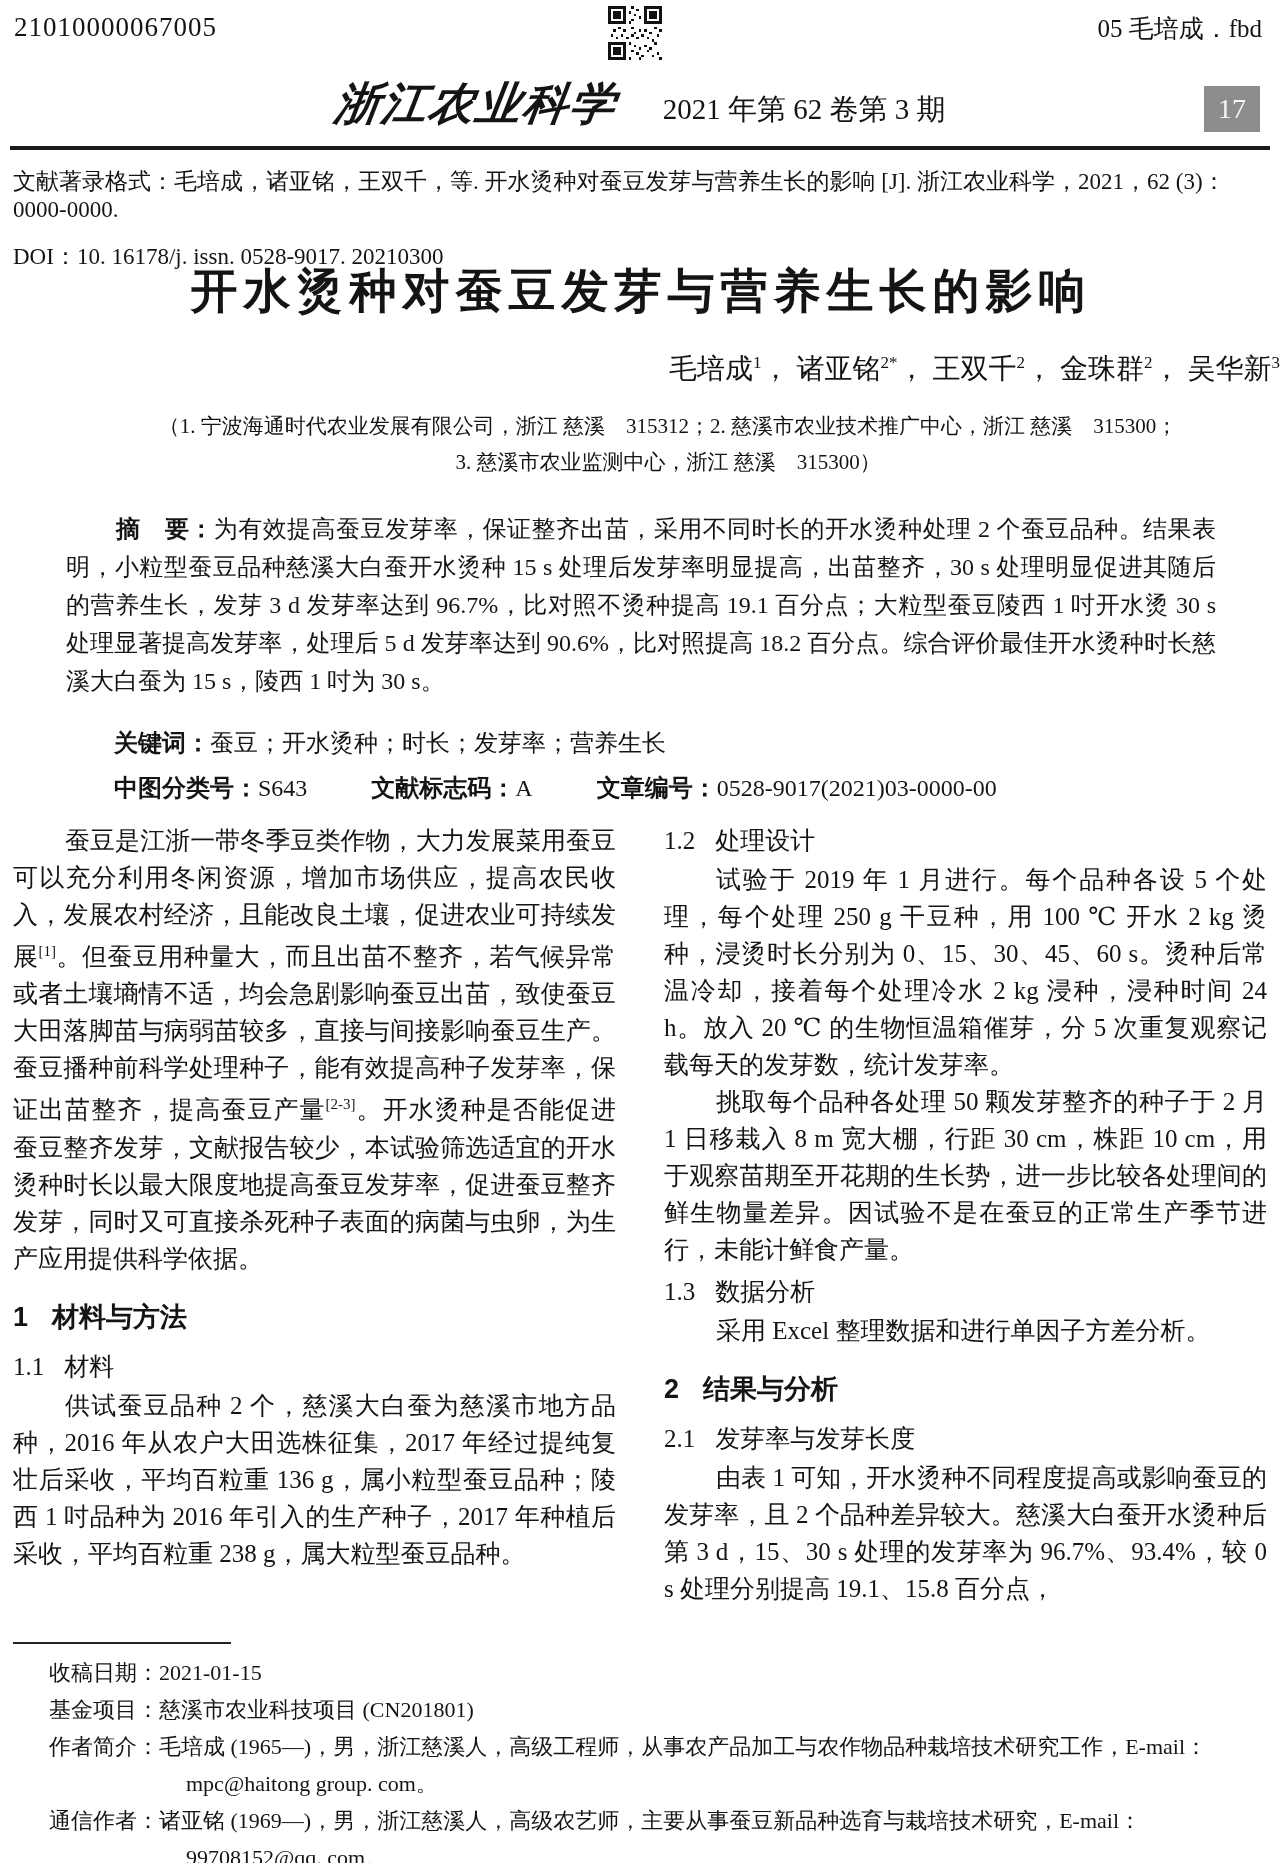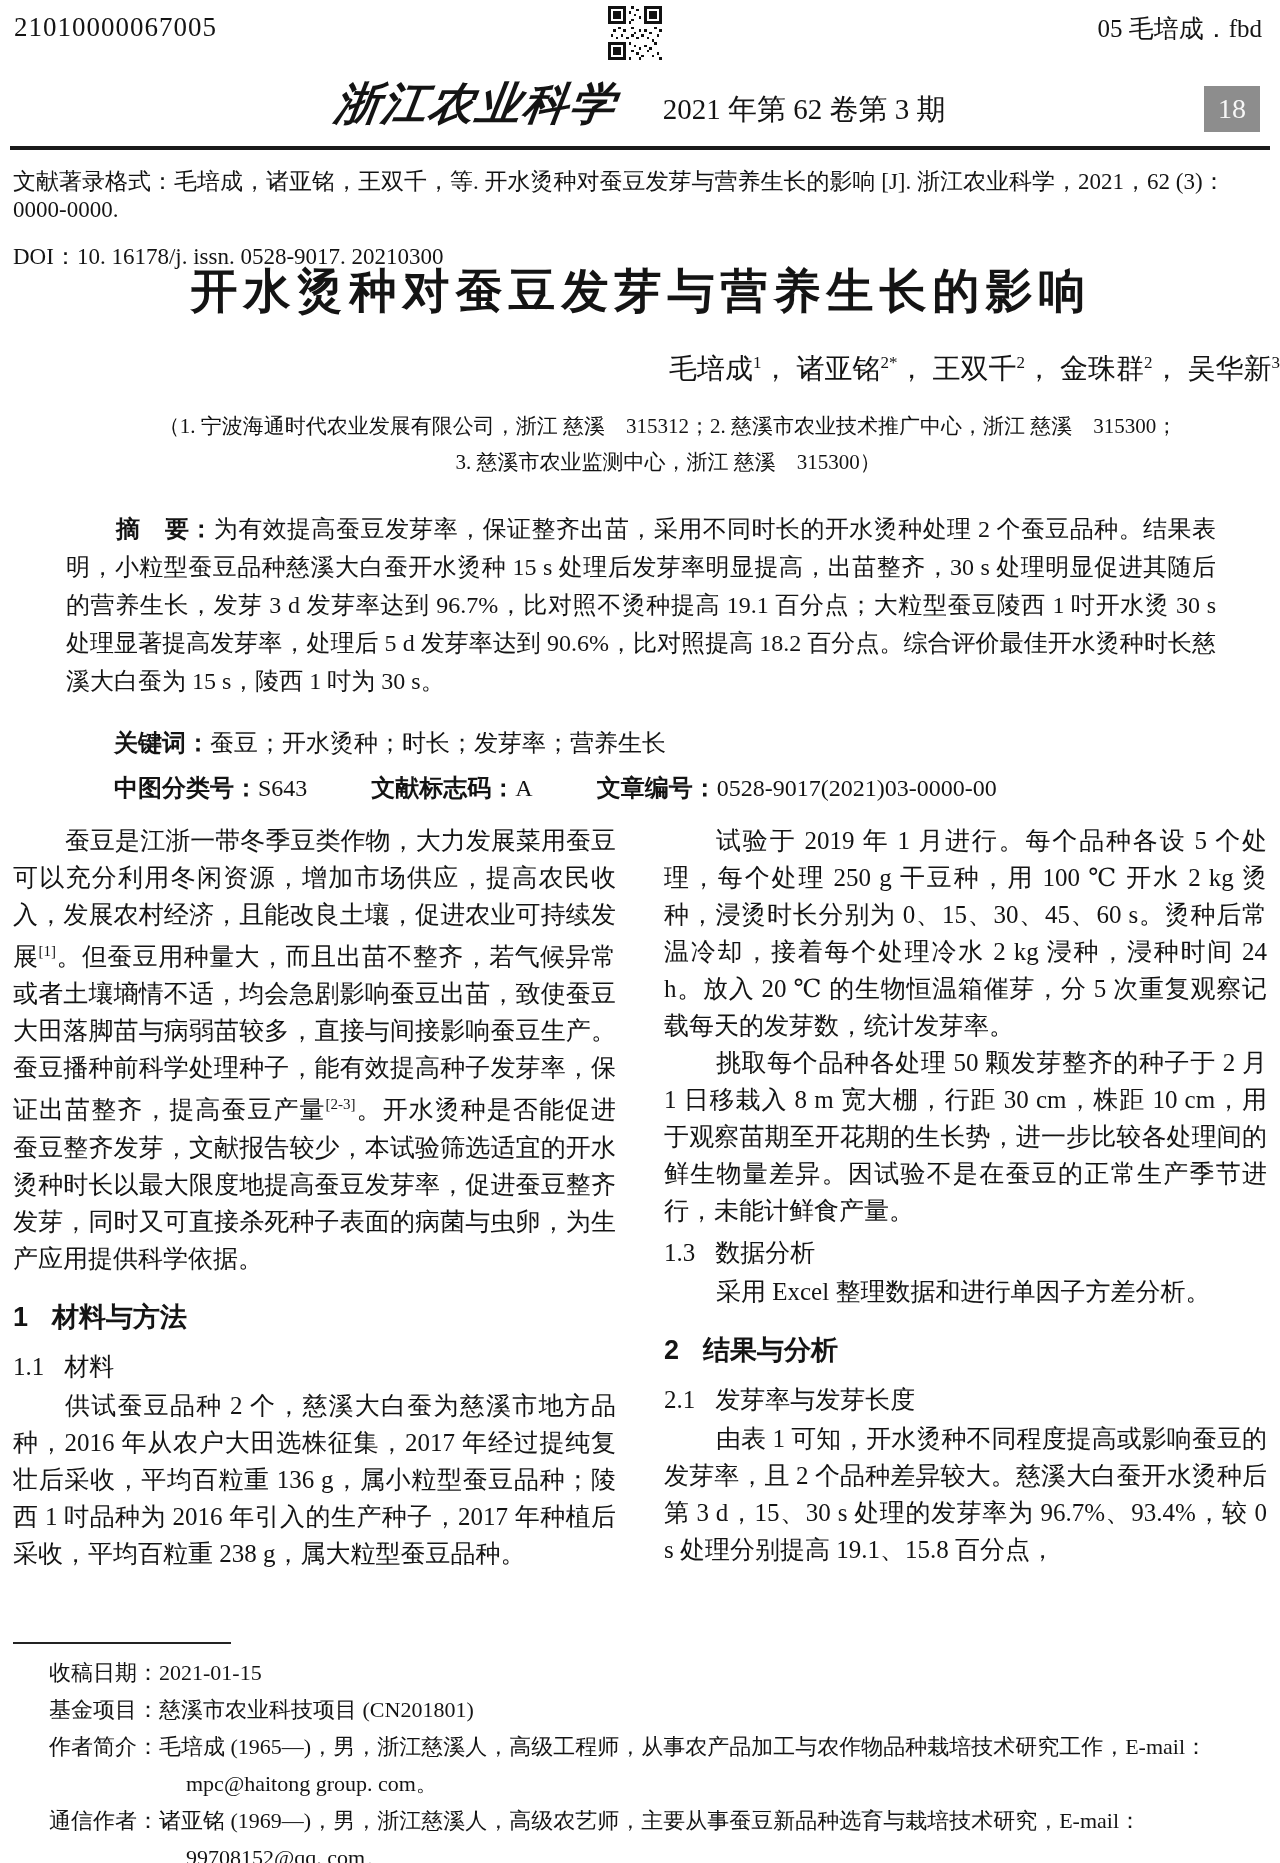--- a/index.html
+++ b/index.html
@@ -113,21 +113,21 @@
         <rect x="12" y="20" width="1" height="1"></rect>
         <rect x="20" y="20" width="1" height="1"></rect>
     </g>
   </svg>
   <div class="hdr-right">05 毛培成．fbd</div>
 
   <div class="masthead">
     <span class="journal-name">浙江农业科学</span>
     <span class="issue-info">2021 年第 62 卷第 3 期</span>
   </div>
-  <div class="page-badge">18</div>
+  <div class="page-badge">17</div>
   <div class="top-rule"></div>
 
   <div class="citation">
     <div>文献著录格式：毛培成，诸亚铭，王双千，等. 开水烫种对蚕豆发芽与营养生长的影响 [J]. 浙江农业科学，2021，62 (3)：0000-0000.</div>
     <div class="doi-line">DOI：10. 16178/j. issn. 0528-9017. 20210300</div>
   </div>
 
   <div class="title">开水烫种对蚕豆发芽与营养生长的影响</div>
   <div class="authors">
     <span>毛培成</span><sup>1</sup><span>，</span>
@@ -154,20 +154,21 @@
   </div>
 
   <div class="columns">
     <div class="col">
       <p><span>蚕豆是江浙一带冬季豆类作物，大力发展菜用蚕豆可以充分利用冬闲资源，增加市场供应，提高农民收入，发展农村经济，且能改良土壤，促进农业可持续发展</span><sup>[1]</sup><span>。但蚕豆用种量大，而且出苗不整齐，若气候异常或者土壤墒情不适，均会急剧影响蚕豆出苗，致使蚕豆大田落脚苗与病弱苗较多，直接与间接影响蚕豆生产。蚕豆播种前科学处理种子，能有效提高种子发芽率，保证出苗整齐，提高蚕豆产量</span><sup>[2-3]</sup><span>。开水烫种是否能促进蚕豆整齐发芽，文献报告较少，本试验筛选适宜的开水烫种时长以最大限度地提高蚕豆发芽率，促进蚕豆整齐发芽，同时又可直接杀死种子表面的病菌与虫卵，为生产应用提供科学依据。</span></p>
       <div class="h1"><span class="num">1</span><span>材料与方法</span></div>
       <div class="h2"><span class="num">1.1</span><span>材料</span></div>
       <p>供试蚕豆品种 2 个，慈溪大白蚕为慈溪市地方品种，2016 年从农户大田选株征集，2017 年经过提纯复壮后采收，平均百粒重 136 g，属小粒型蚕豆品种；陵西 1 吋品种为 2016 年引入的生产种子，2017 年种植后采收，平均百粒重 238 g，属大粒型蚕豆品种。</p>
     </div>
     <div class="col">
+      <div class="h2" style="margin-top:0"><span class="num">1.2</span><span>处理设计</span></div>
       <p>试验于 2019 年 1 月进行。每个品种各设 5 个处理，每个处理 250 g 干豆种，用 100 ℃ 开水 2 kg 烫种，浸烫时长分别为 0、15、30、45、60 s。烫种后常温冷却，接着每个处理冷水 2 kg 浸种，浸种时间 24 h。放入 20 ℃ 的生物恒温箱催芽，分 5 次重复观察记载每天的发芽数，统计发芽率。</p>
       <p>挑取每个品种各处理 50 颗发芽整齐的种子于 2 月 1 日移栽入 8 m 宽大棚，行距 30 cm，株距 10 cm，用于观察苗期至开花期的生长势，进一步比较各处理间的鲜生物量差异。因试验不是在蚕豆的正常生产季节进行，未能计鲜食产量。</p>
       <div class="h2"><span class="num">1.3</span><span>数据分析</span></div>
       <p>采用 Excel 整理数据和进行单因子方差分析。</p>
       <div class="h1"><span class="num">2</span><span>结果与分析</span></div>
       <div class="h2"><span class="num">2.1</span><span>发芽率与发芽长度</span></div>
       <p>由表 1 可知，开水烫种不同程度提高或影响蚕豆的发芽率，且 2 个品种差异较大。慈溪大白蚕开水烫种后第 3 d，15、30 s 处理的发芽率为 96.7%、93.4%，较 0 s 处理分别提高 19.1、15.8 百分点，</p>
     </div>
   </div>
 

